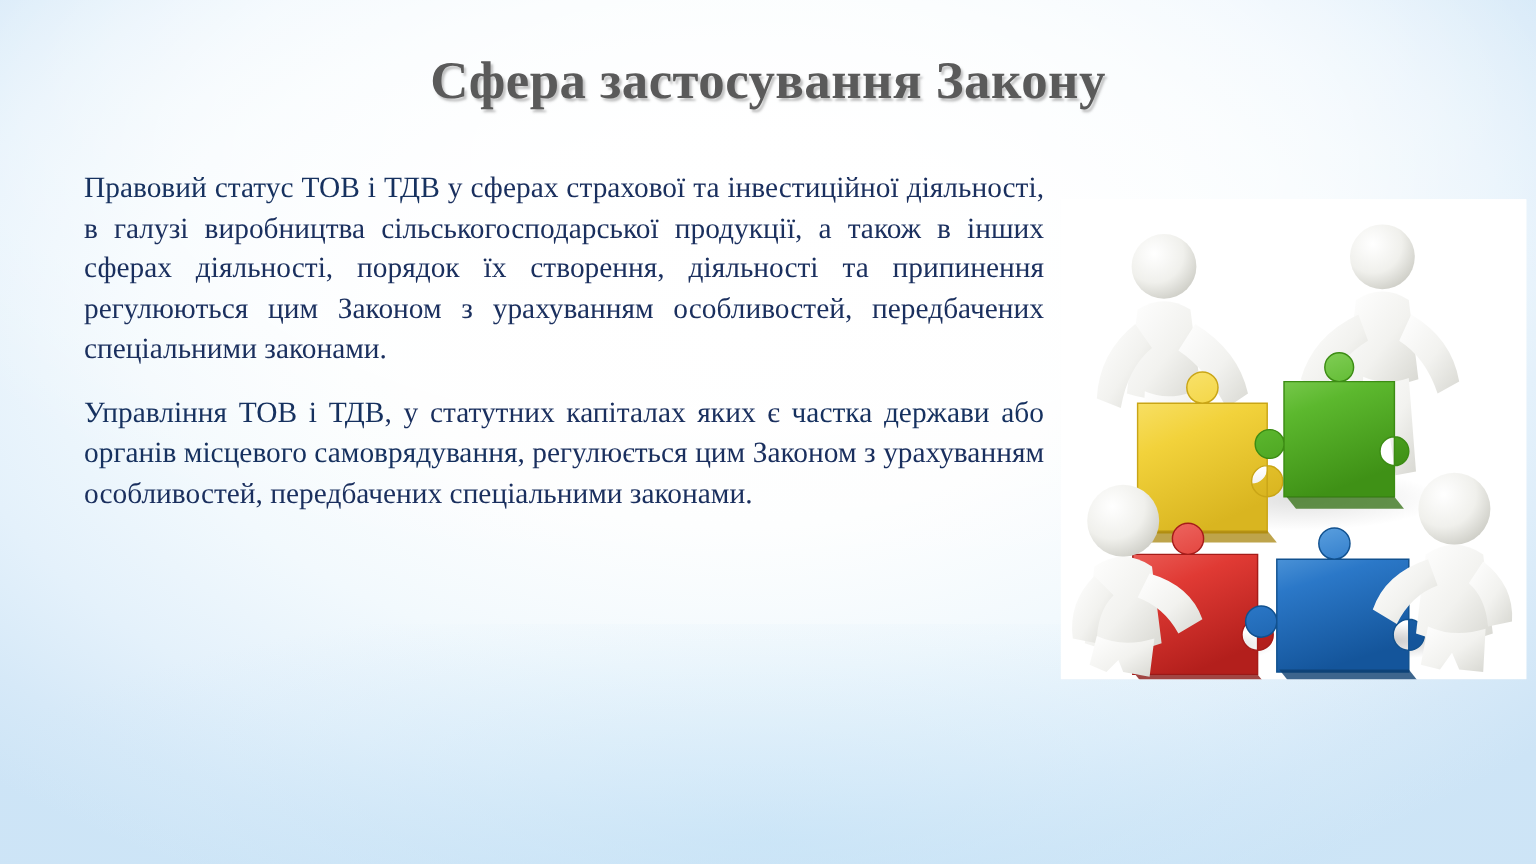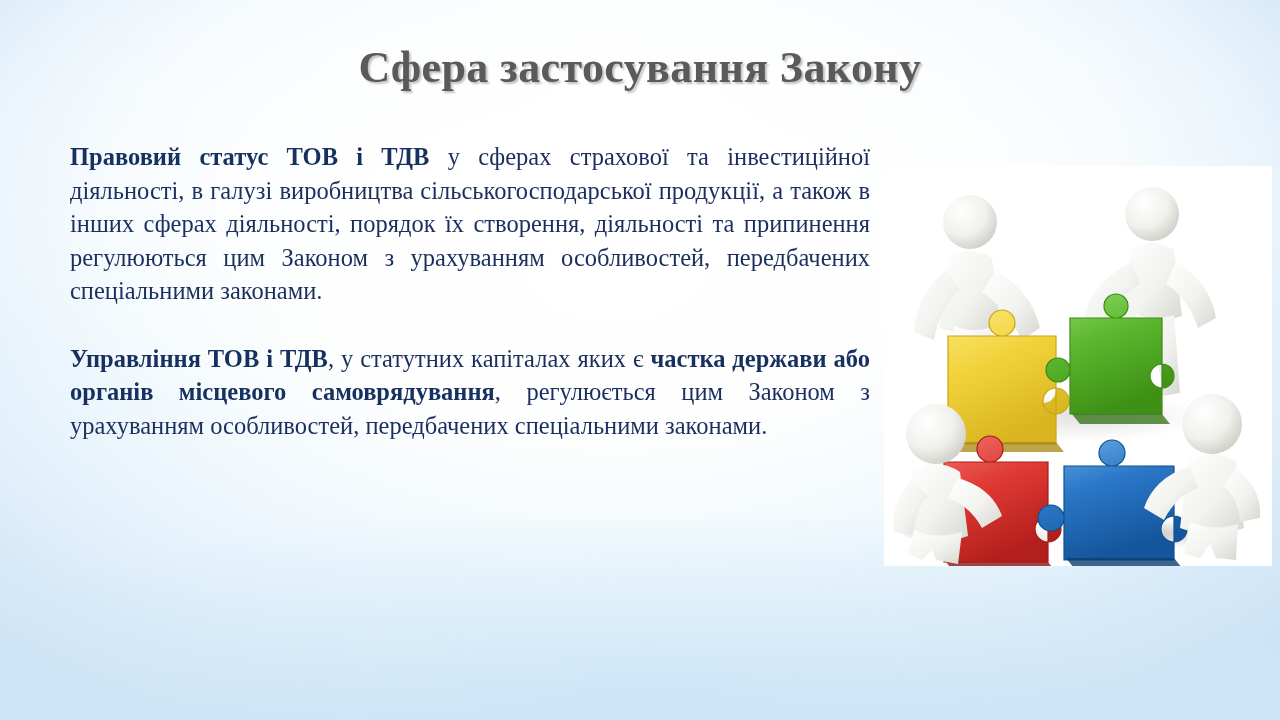--- a/index.html
+++ b/index.html
@@ -63,22 +63,22 @@
     top: 140px;
     width: 800px;
     font-size: 24.5px;
     line-height: 1.37;
     color: #1a2f5e;
     text-align: justify;
     text-justify: inter-word;
     z-index: 4;
   }
   .para { margin: 0 0 8px 0; }
-  .para + .para { margin-top: 34px; }
-  .b { font-weight: bold; color: #16315f; }
+  .para + .para { margin-top: 20px; }
+  .b { font-weight: normal; color: #16315f; }
   .i { }
 
   
   .figure {
     position: absolute;
     left: 884px;
     top: 166px;
     width: 388px;
     height: 400px;
     background: #ffffff;

